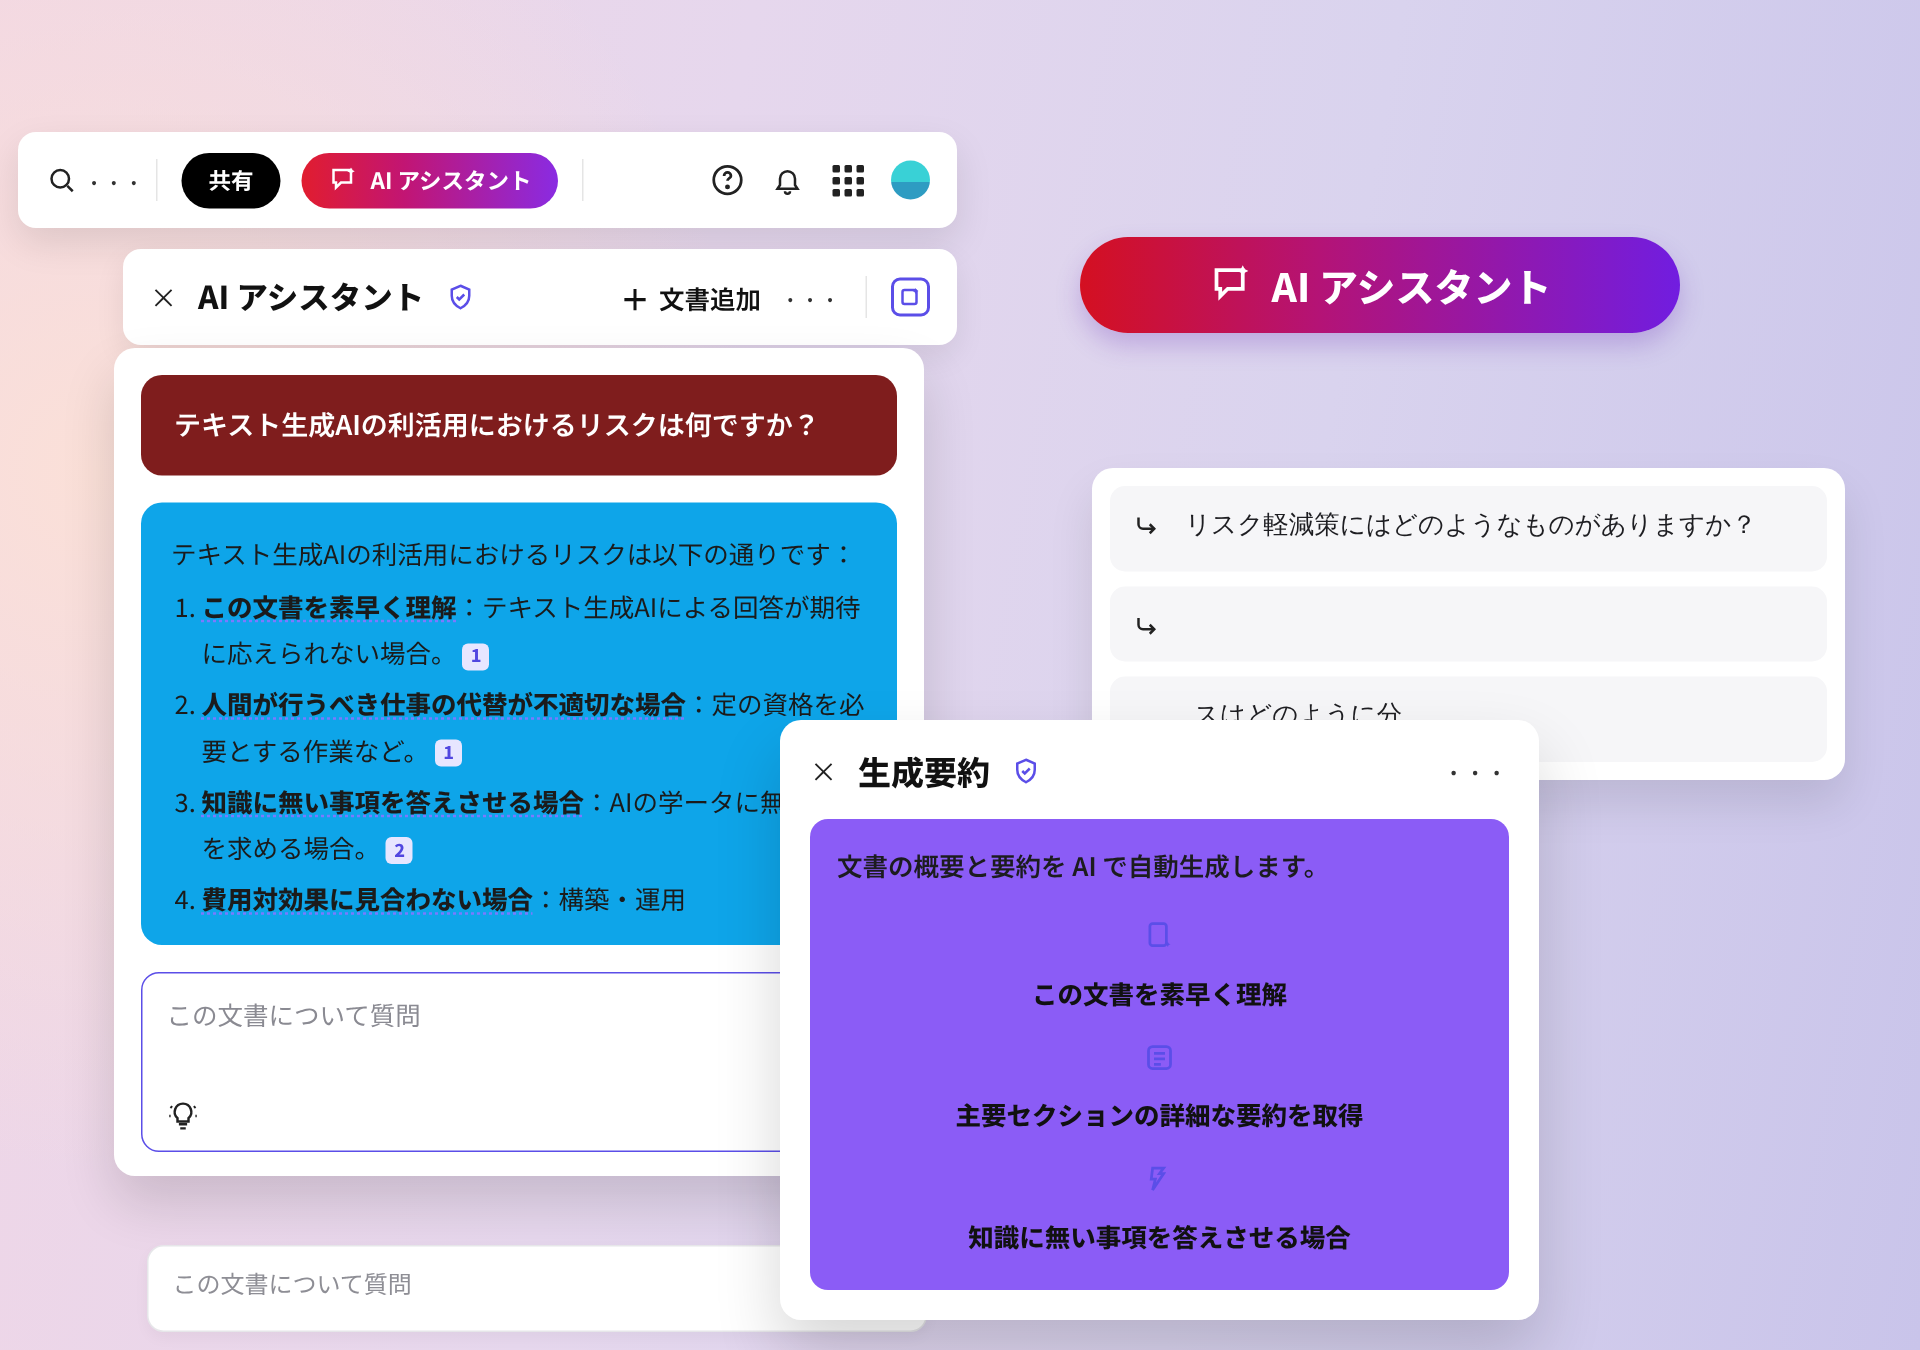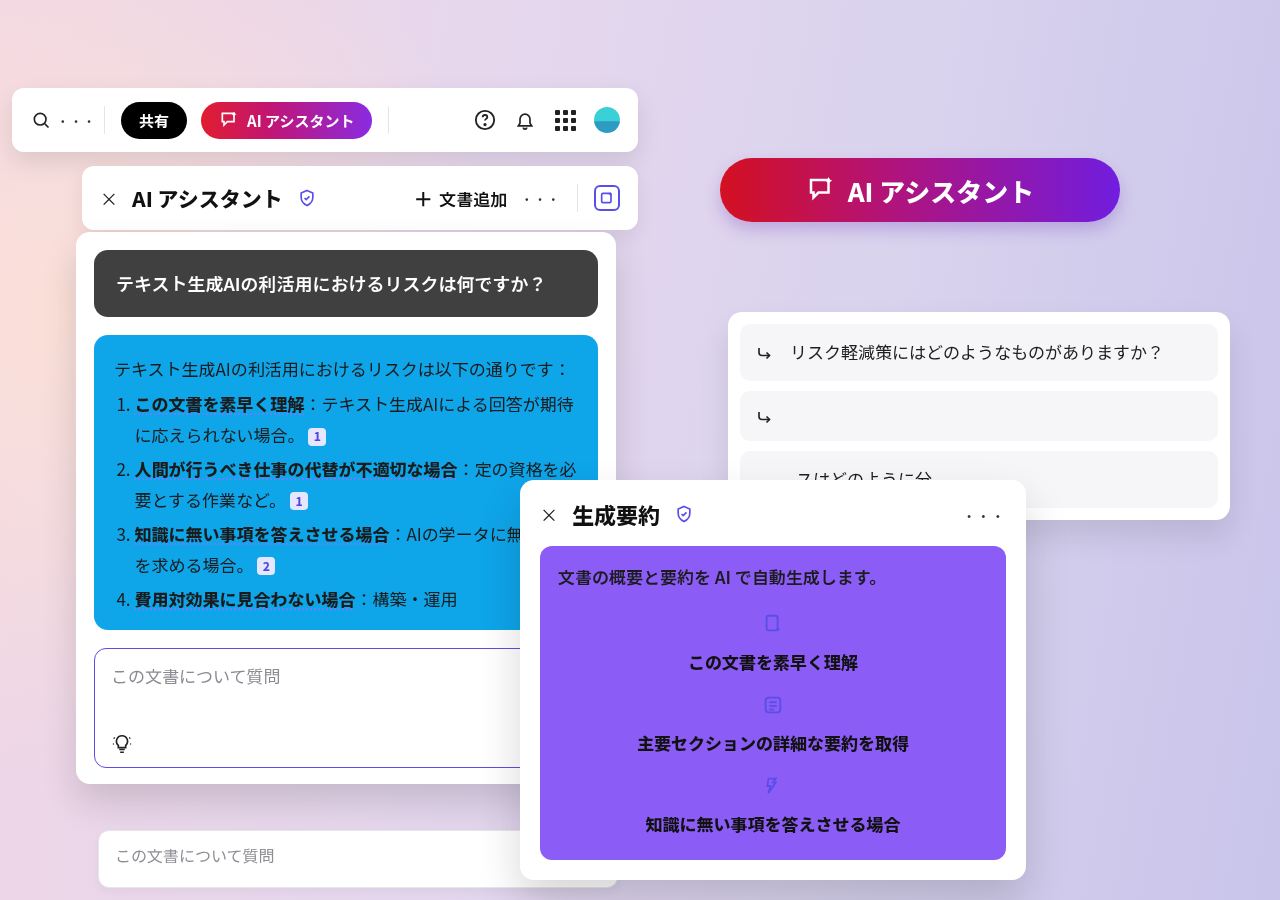--- a/index.html
+++ b/index.html
@@ -40,21 +40,21 @@
   .mid-right { margin-left:auto; display:flex; align-items:center; gap:14px;}
   .add-doc { display:flex; align-items:center; gap:6px; font-size:17px; font-weight:600; color:#111; }
   .new-tile { width:26px; height:26px; border:2px solid #5B4EE8; border-radius:6px; color:#5B4EE8; display:flex; align-items:center; justify-content:center; font-weight:900; font-size:13px;}
 
   
   .chat-panel {
     position:absolute; left:76px; top:232px; width:540px; background:#fff;
     border-radius:14px; box-shadow:0 18px 36px rgba(0,0,0,0.14); padding:18px 18px 16px 18px;
   }
   .bubble-user {
-    background:#404040; color:#fff; border-radius:14px; padding:18px 22px;
+    background:#7f1d1d; color:#fff; border-radius:14px; padding:18px 22px;
     font-size:18px; font-weight:600; line-height:1.7;
   }
   .bubble-ai {
     margin-top:18px; background:#0ea5e9; border-radius:14px; padding:18px 20px 14px 20px;
     color:#1b1b1b; font-size:17px; line-height:1.85;
     max-height: 300px; overflow:hidden;
   }
   .bubble-ai ol { padding-left:1.2em; margin-top:4px;}
   .bubble-ai li { margin-bottom:2px; }
   .bubble-ai b { font-weight:800; text-decoration: underline dotted #7a7aff; text-underline-offset:3px;}
@@ -79,21 +79,21 @@
     color:#fff; display:flex; align-items:center; justify-content:center; gap:12px;
     font-size:26px; font-weight:800; box-shadow:0 8px 16px rgba(100,40,180,0.25);
   }
 
   
   .suggest-card {
     position:absolute; left:728px; top:312px; width:502px; background:#fff; border-radius:14px;
     box-shadow:0 16px 30px rgba(0,0,0,0.10); padding:12px 12px;
   }
   .suggest-item { background:#f6f6f8; border-radius:10px; padding:14px 16px 14px 16px; margin-bottom:10px;
-    display:flex; gap:14px; align-items:center; color:#1e1e22; font-size:17px; line-height:1.7;}
+    display:flex; gap:14px; align-items:flex-start; color:#1e1e22; font-size:17px; line-height:1.7;font-family:Liberation Mono, monospace;}
   .suggest-item:last-child{margin-bottom:0;}
   .arrow-dr { flex:0 0 20px; margin-top:4px; color:#222;}
 
   
   .summary-pop {
     position:absolute; left:520px; top:480px; width:506px; background:#fff; border-radius:14px;
     box-shadow:0 22px 44px rgba(0,0,0,0.16); padding:18px 20px 20px 20px;
   }
   .sp-head { display:flex; align-items:center; gap:14px; margin-bottom:16px;}
   .sp-title { font-size:22px; font-weight:800; color:#111; }

